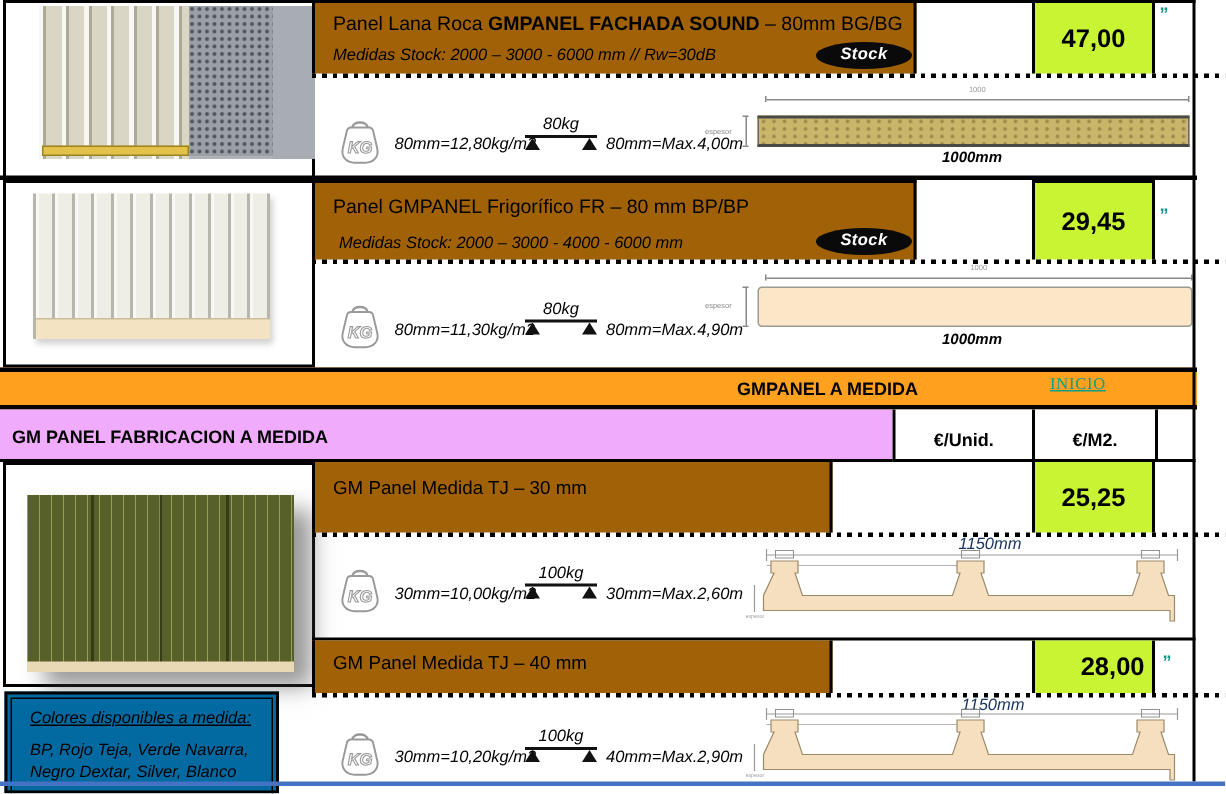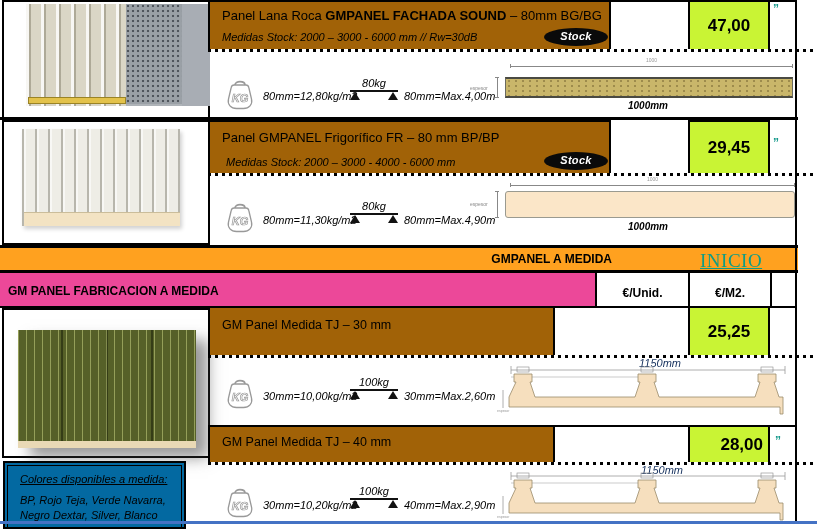--- a/index.html
+++ b/index.html
@@ -60,23 +60,23 @@
   .p2b{position:absolute;left:2px;right:0;bottom:0;height:13px;background:#f3e3c3;border-top:1px solid #cbbd9a;}
   .photo3{position:absolute;left:14px;top:20px;width:178px;height:118px;background:#566028;
        background-image:repeating-linear-gradient(90deg, rgba(225,235,150,.45) 0 1px, transparent 1px 8px),
                         repeating-linear-gradient(90deg, transparent 0 43px, rgba(20,25,5,.5) 43px 45px);
        box-shadow:12px 10px 14px rgba(70,70,70,.55);}
   .p3b{position:absolute;left:0;right:0;bottom:0;height:7px;background:#e9d9b5;}
   
   .band{position:absolute;left:0;top:245px;width:798px;height:28px;background:#ffa11f;
         border-top:3px solid #000;border-bottom:3px solid #000;box-sizing:border-box;}
   .bandtitle{position:absolute;left:0;top:0;width:612px;text-align:right;font-weight:bold;font-size:12px;line-height:22px;}
-  .inicio{position:absolute;left:700px;top:2px;font-family:"Liberation Serif",serif;font-size:19px;
+  .inicio{position:absolute;left:700px;top:2px;font-family:"Liberation Serif",serif;font-size:11px;
           color:#0f9d85;text-decoration:underline;letter-spacing:.5px;cursor:pointer;}
-  .peach{position:absolute;left:0;top:273px;width:595px;height:35px;background:#ec4899;
+  .peach{position:absolute;left:0;top:273px;width:595px;height:35px;background:#f0abfc;
          border-bottom:2px solid #000;box-sizing:border-box;}
   .peach span{position:absolute;left:8px;bottom:8px;font-weight:bold;font-size:12px;}
   .colhead{position:absolute;top:273px;height:35px;background:#fff;border-left:2px solid #000;border-bottom:2px solid #000;
            box-sizing:border-box;display:flex;align-items:flex-end;justify-content:center;
            padding-bottom:6px;font-weight:bold;font-size:12px;}
   
   .cbox{position:absolute;left:3px;top:461px;width:183px;height:68px;border:2px solid #000;box-sizing:border-box;background:#0369a1;text-align:center;}
   .cboxin{position:absolute;left:2px;top:2px;right:2px;bottom:-4px;border:1px solid #000;overflow:hidden;}
   .cbtitle{position:absolute;left:12px;top:7px;font-style:italic;font-size:11px;text-decoration:underline;white-space:nowrap;}
   .cbline{position:absolute;left:12px;font-style:italic;font-size:11px;white-space:nowrap;}

